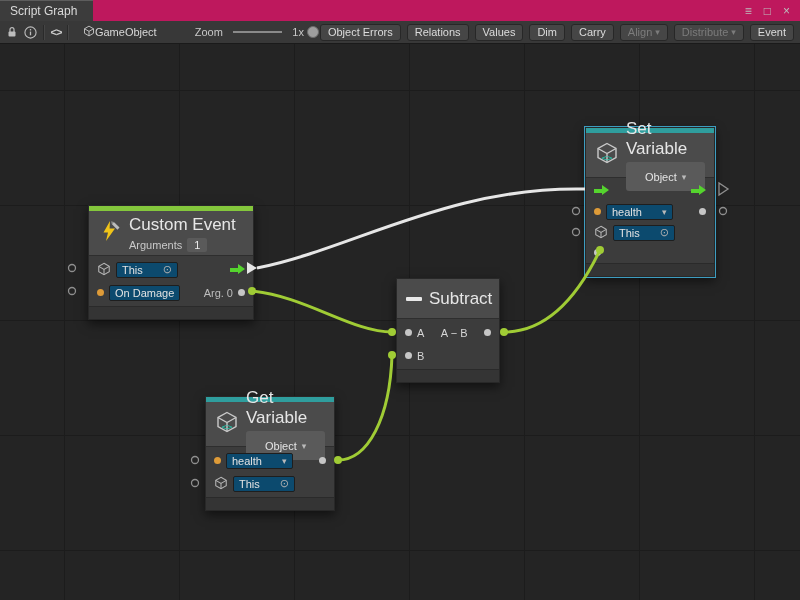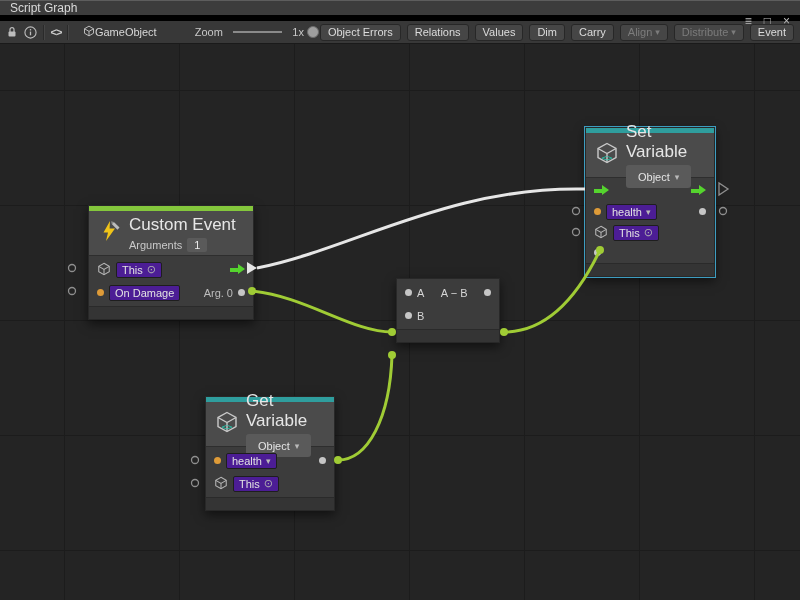--- a/index.html
+++ b/index.html
@@ -2,21 +2,21 @@
 <html style="--event_accent: #84c73c; --variable_accent: #2f9e9e; --selection: #3d9dc0; --flow: #55d42e; --wire: #a0cc35; --white_wire: #e6e6e6; --port_orange: #de9b38;"><head>
 <meta charset="utf-8">
 <style>
   html,body { margin:0; padding:0; }
   body {
     width:800px; height:600px; overflow:hidden; position:relative;
     background:#242424; font-family:"Liberation Sans", sans-serif;
     color:#d4d4d4; user-select:none;
   }
   
-  .tabbar { height:21px; background:#000000; display:flex; align-items:stretch;flex-direction:column; }
+  .tabbar { height:21px; background:#be185d; display:flex; align-items:stretch; }
   .tab { background:#3c3c3c; padding:0 16px 0 10px; display:flex; align-items:center;
          font-size:12px; color:#dadada; border-top:1px solid #5d5d5d; }
   .win-controls { margin-left:auto; display:flex; align-items:center; gap:12px;
                   padding-right:10px; color:#bdbdbd; font-size:12px; }
   .wc { cursor:default; line-height:1; }
   
   .toolbar { height:22px; background:#383838; border-bottom:1px solid #1a1a1a;
              display:flex; align-items:center; padding:0 6px; gap:6px; font-size:11px; }
   .ticon { display:flex; align-items:center; justify-content:center; width:18px; height:16px; }
   .code-glyph { color:#cfcfcf; font-weight:bold; letter-spacing:-1px; font-size:11px; }
@@ -63,26 +63,26 @@
             text-align:center; padding:0 4px; color:#ececec; }
   .nbody { padding:2px 0; }
   .prow { display:flex; align-items:center; gap:5px; padding:0 8px; height:23px;
           font-size:11px; color:#d6d6d6; }
   .compact .prow { height:21px; }
   .prow.short { height:18px; }
   .spacer { flex:1; }
   .dot { width:7px; height:7px; border-radius:50%; flex:0 0 auto; }
   .dot.orange { background:var(--port_orange); }
   .dot.gray { background:#c6c6c6; }
-  .field { background:#4c1d95; border:1px solid #1e1e1e; border-radius:2px; height:16px;
-           display:flex; align-items:center; gap:4px; padding:0 5px; color:#e2e2e2; box-sizing:border-box; }
+  .field { background:#0c4a6e; border:1px solid #1e1e1e; border-radius:2px; height:16px;
+           display:flex; align-items:center; gap:20px; padding:0 5px; color:#e2e2e2; box-sizing:border-box; }
   .picker { color:#b0b0b0; }
   .dd { color:#b9b9b9; font-size:9px; }
-  .dropdown-btn { background:#5a5a5a; border-radius:3px; height:23px; display:inline-flex;
-                  align-items:center; gap:5px; padding:0 12px; color:#e4e4e4; }
+  .dropdown-btn { background:#5a5a5a; border-radius:3px; height:29px; display:inline-flex;
+                  align-items:center; gap:5px; padding:0 19px; color:#e4e4e4; }
   .flow-arrow { position:relative; width:15px; height:11px; flex:0 0 auto; }
   .flow-arrow::before { content:""; position:absolute; left:0; top:3.5px; width:8px; height:4px;
                         background:var(--flow); }
   .flow-arrow::after { content:""; position:absolute; left:8px; top:0; width:0; height:0;
                        border-left:7px solid var(--flow); border-top:5.5px solid transparent;
                        border-bottom:5.5px solid transparent; }
   .nfooter { background:#343434; border-top:1px solid #2a2a2a; height:12px; }
   .minus-icon { width:16px; height:4px; background:#e9e9e9; border-radius:1px; flex:0 0 auto; }
   .arg-label { color:#bdbdbd; }
   #node-custom-event { left:88px;  top:161px; width:166px; }
@@ -232,20 +232,24 @@
         </span>
         <span class="spacer"></span>
         <span class="arg-label">Arg. 0</span>
         <span class="dot gray"></span>
       </div>
     </div>
     <div class="nfooter"></div>
   </div>
 
   <div class="node" id="node-subtract">
+    <div class="nheader single">
+      <span class="minus-icon"></span>
+      <span class="ntitle">Subtract</span>
+    </div>
     <div class="nbody">
       <div class="prow">
         <span class="dot gray"></span>
         <span>A</span>
         <span style="margin:16px auto;">A − B</span>
         <span class="dot gray"></span>
       </div>
       <div class="prow">
         <span class="dot gray"></span>
         <span>B</span>

